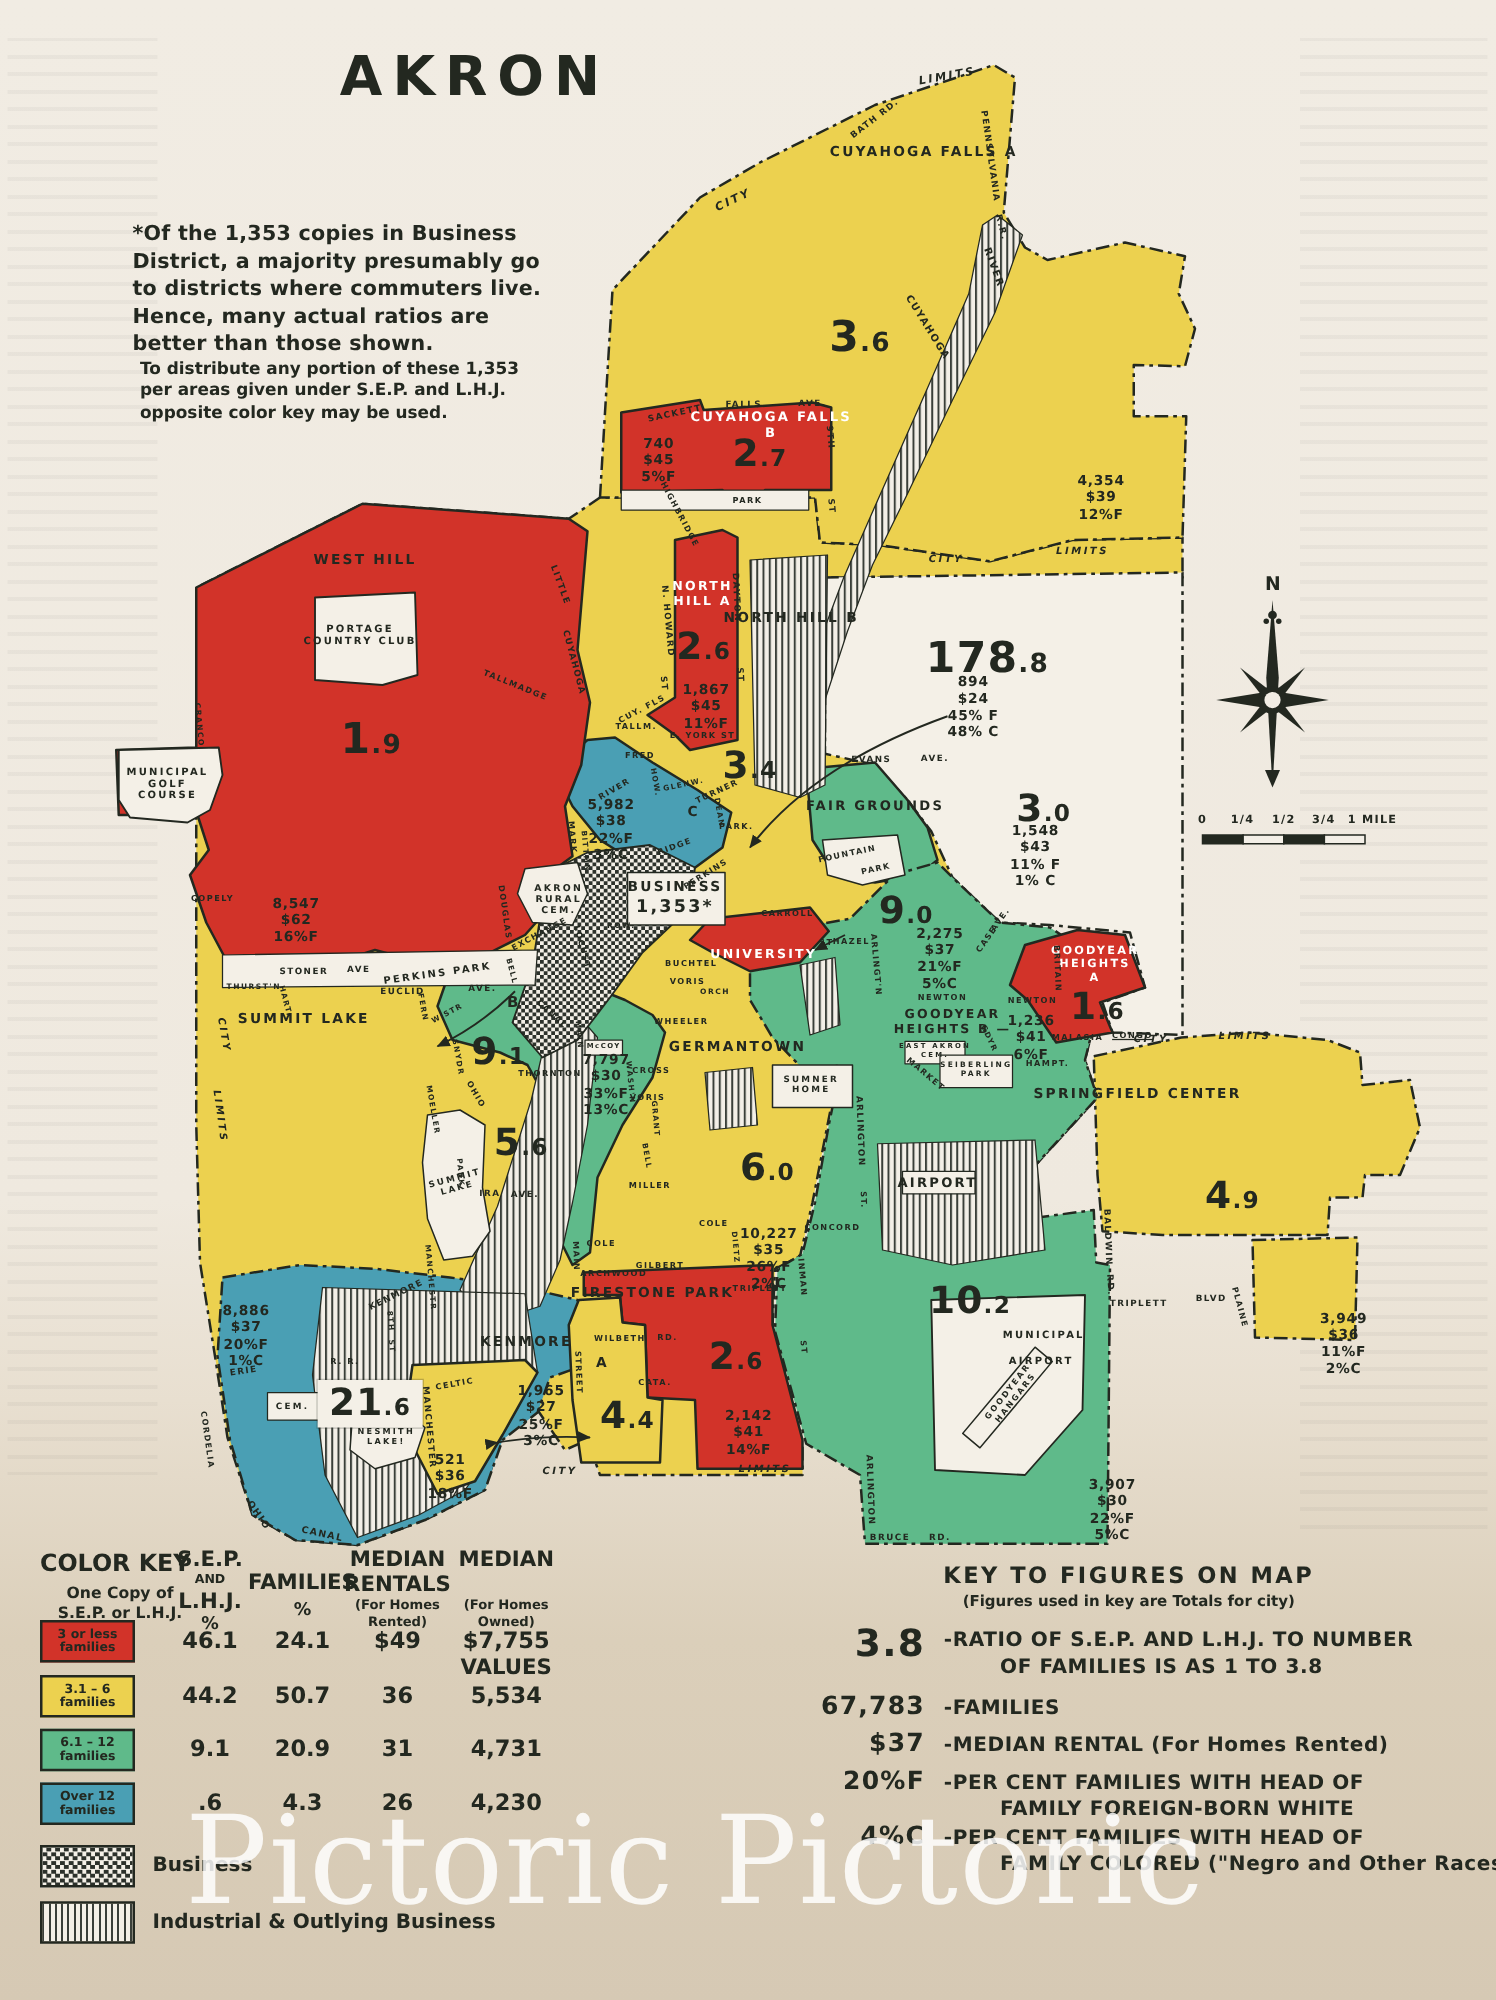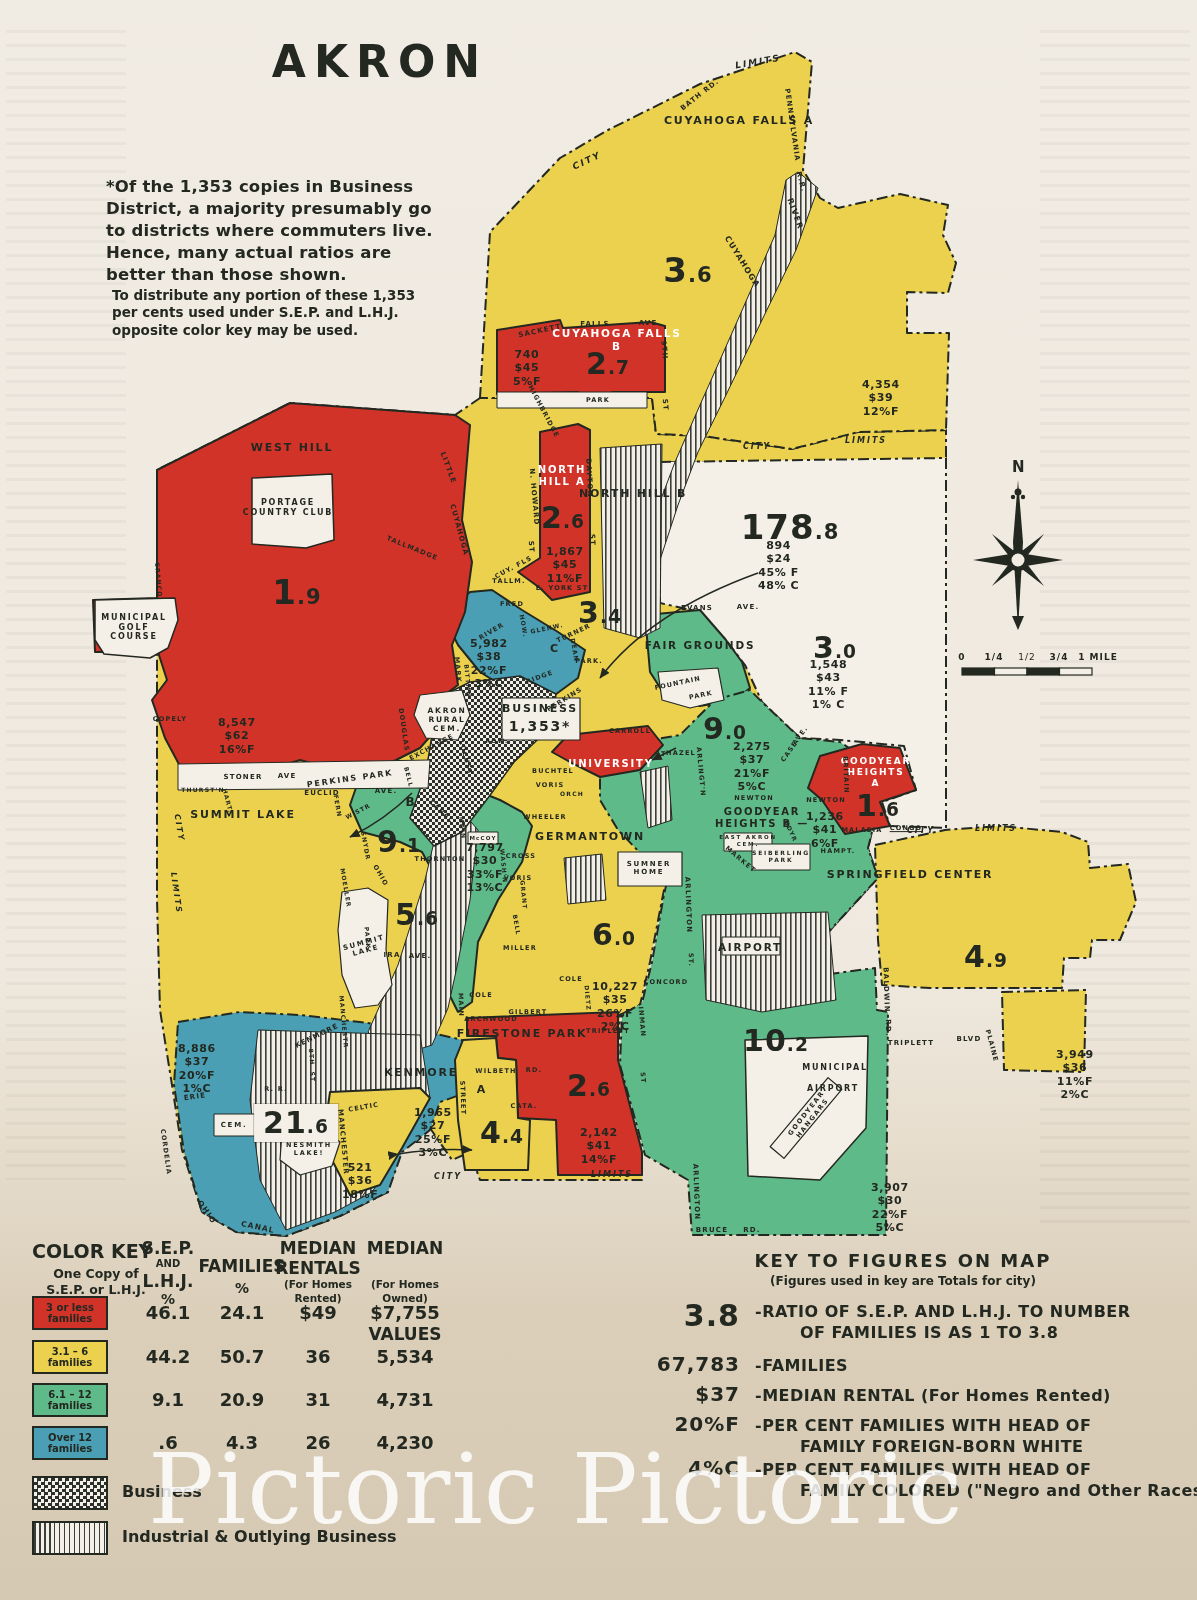--- a/index.html
+++ b/index.html
@@ -146,21 +146,21 @@
   <div id="note">
     <div id="note-bold">
         <div class="note-bold">*Of the  1,353   copies in Business</div>
         <div class="note-bold">District, a majority presumably go</div>
         <div class="note-bold">to districts where commuters live.</div>
         <div class="note-bold">Hence, many actual ratios are</div>
         <div class="note-bold">better than  those shown.</div>
       </div>
     <div id="note-small">
         <div class="note-small">To distribute any portion of these 1,353</div>
-        <div class="note-small">per cents used under  S.E.P.  and  L.H.J.</div>
+        <div class="note-small">per areas given under  S.E.P.  and  L.H.J.</div>
         <div class="note-small">opposite color key may be used.</div>
       </div>
   </div>
 
   <div id="map-labels">
       <div class="lb dist" style="left: 688px; top: 270px; font-size: 34px;"><span>3</span><span class="dec">.6</span></div>
       <div class="lb dist" style="left: 608px; top: 364px; font-size: 30px;"><span>2</span><span class="dec">.7</span></div>
       <div class="lb dist" style="left: 563px; top: 518px; font-size: 30px;"><span>2</span><span class="dec">.6</span></div>
       <div class="lb dist" style="left: 600px; top: 613px; font-size: 30px;"><span>3</span><span class="dec">.4</span></div>
       <div class="lb dist" style="left: 790px; top: 527px; font-size: 34px;"><span>178</span><span class="dec">.8</span></div>
@@ -482,20 +482,20 @@
       <div class="lg" style="left: 755px; top: 1416px; font-size: 16px; letter-spacing: 0.5px;">-PER CENT FAMILIES WITH HEAD OF</div>
       <div class="lg" style="left: 800px; top: 1437px; font-size: 16px; letter-spacing: 0.5px;">FAMILY FOREIGN-BORN WHITE</div>
       <div class="lg" style="left: 740px; top: 1456px; font-size: 20px; transform: translateX(-100%); letter-spacing: 1px;">4%C</div>
       <div class="lg" style="left: 755px; top: 1460px; font-size: 16px; letter-spacing: 0.5px;">-PER CENT FAMILIES WITH HEAD OF</div>
       <div class="lg" style="left: 800px; top: 1481px; font-size: 16px; letter-spacing: 0.5px;">FAMILY COLORED ("Negro and Other Races")</div>
     </div>
 
   <div id="scale-ticks">
       <div class="lb" style="left: 962px; top: 657px; font-size: 9px; font-weight: 700; letter-spacing: 1px;">0</div>
       <div class="lb" style="left: 994px; top: 657px; font-size: 9px; font-weight: 700; letter-spacing: 1px;">1/4</div>
-      <div class="lb" style="left: 1027px; top: 657px; font-size: 9px; font-weight: 400; letter-spacing: 1px;">1/2</div>
+      <div class="lb" style="left: 1027px; top: 657px; font-size: 9px; font-weight: 700; letter-spacing: 1px;">1/2</div>
       <div class="lb" style="left: 1059px; top: 657px; font-size: 9px; font-weight: 700; letter-spacing: 1px;">3/4</div>
       <div class="lb" style="left: 1098px; top: 657px; font-size: 9px; font-weight: 700; letter-spacing: 1px;">1 MILE</div>
     </div>
 
   <div id="watermark">Pictoric Pictoric</div>
 
 </div>
 
 </body></html>

